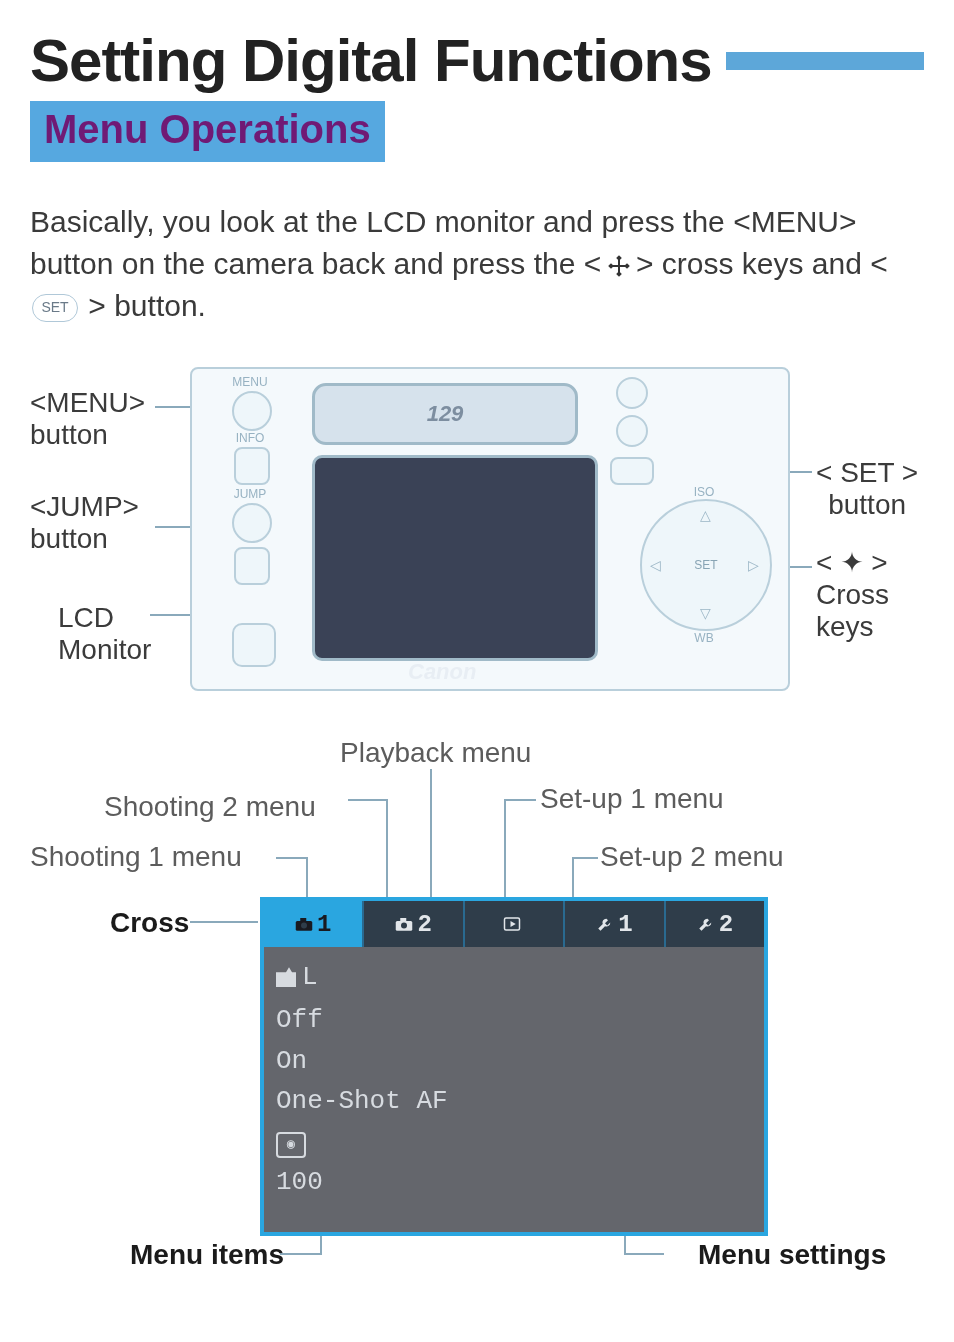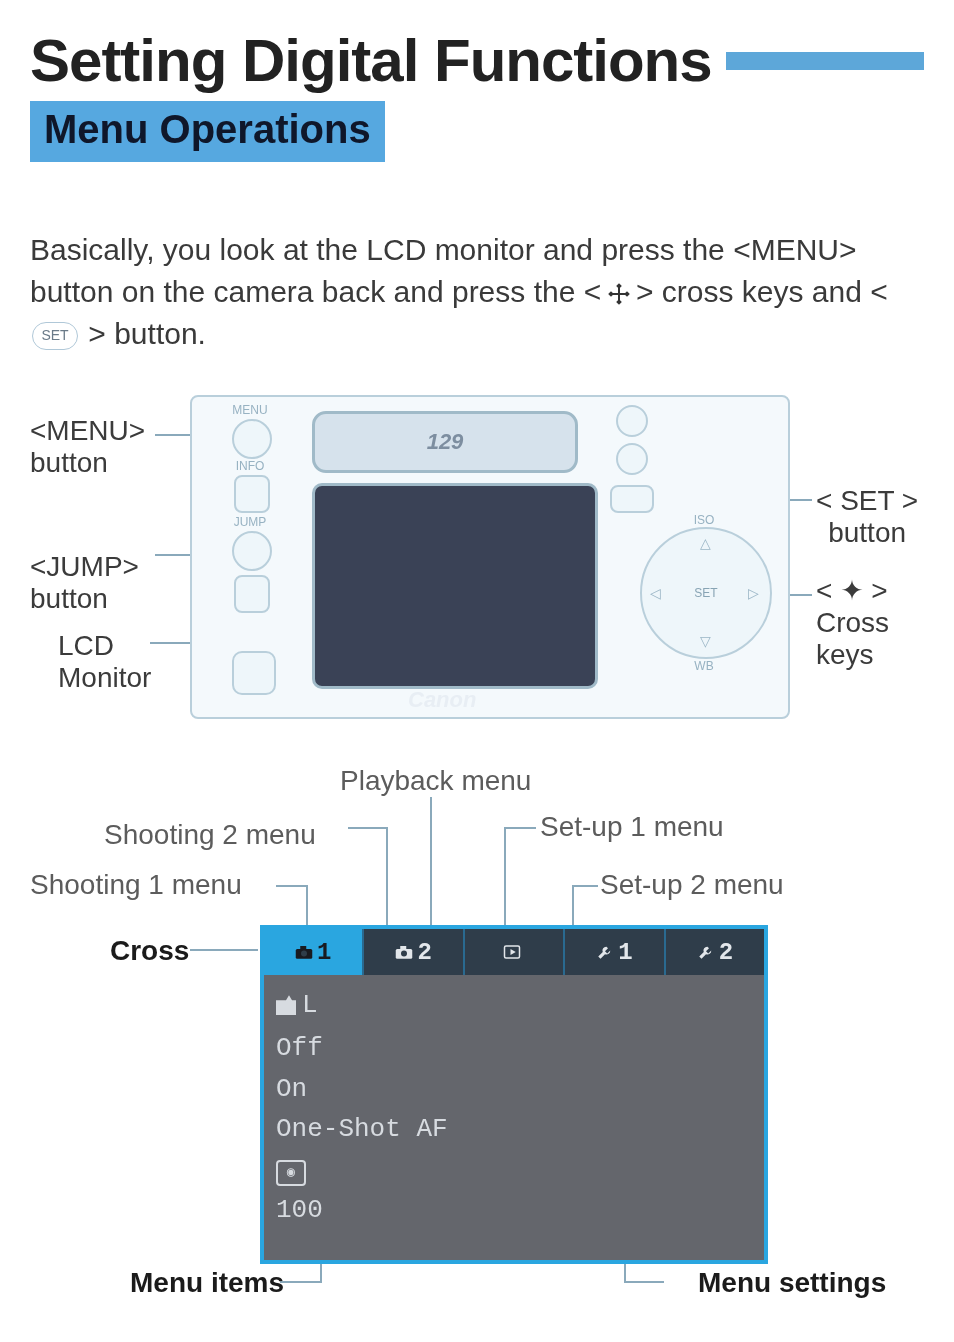--- a/index.html
+++ b/index.html
@@ -30,25 +30,25 @@
     letter-spacing: -1px;
   }
   .title-bar {
     flex: 1;
     height: 18px;
     background: #5da7d9;
   }
   .subhead {
     display: inline-block;
     background: #56a8e0;
-    color: #0f172a;
+    color: #701a75;
     font-weight: 700;
     font-size: 40px;
     padding: 6px 14px 10px 14px;
-    margin-bottom: 37px;
+    margin-bottom: 9px;
   }
   .intro {
     font-size: 30px;
     line-height: 1.4;
     color: #3a3a3a;
     margin-bottom: 40px;
   }
   .intro .mono { font-family: inherit; }
   .set-oval {
     display: inline-flex;
@@ -265,21 +265,21 @@
 
   <p class="intro">
     <span>Basically, you look at the LCD monitor and press the &lt;</span><span class="mono">MENU</span><span>&gt; button on the camera back and press the &lt; </span><span class="cross-glyph"><span class="d n"></span><span class="d s"></span><span class="d e"></span><span class="d w"></span></span><span> &gt; cross keys and &lt; </span><span class="set-oval">SET</span><span> &gt; button.</span>
   </p>
 
   
   <div class="camera-wrap">
 
     <div class="cam-label" style="left:0; top:20px; white-space:pre;">&lt;MENU&gt;
 button</div>
-    <div class="cam-label" style="left:0; top:156px; white-space:pre;">&lt;JUMP&gt;
+    <div class="cam-label" style="left:0; top:124px; white-space:pre;">&lt;JUMP&gt;
 button</div>
     <div class="cam-label" style="left:28px; top:235px; white-space:pre;">LCD
 Monitor</div>
 
     <div class="cam-label" style="left:786px; top:90px; white-space:pre; text-align:center;">&lt; SET &gt;
 button</div>
     <div class="cam-label" style="left:786px; top:180px; white-space:pre; text-align:left;">&lt; ✦ &gt;
 Cross
 keys</div>
 

